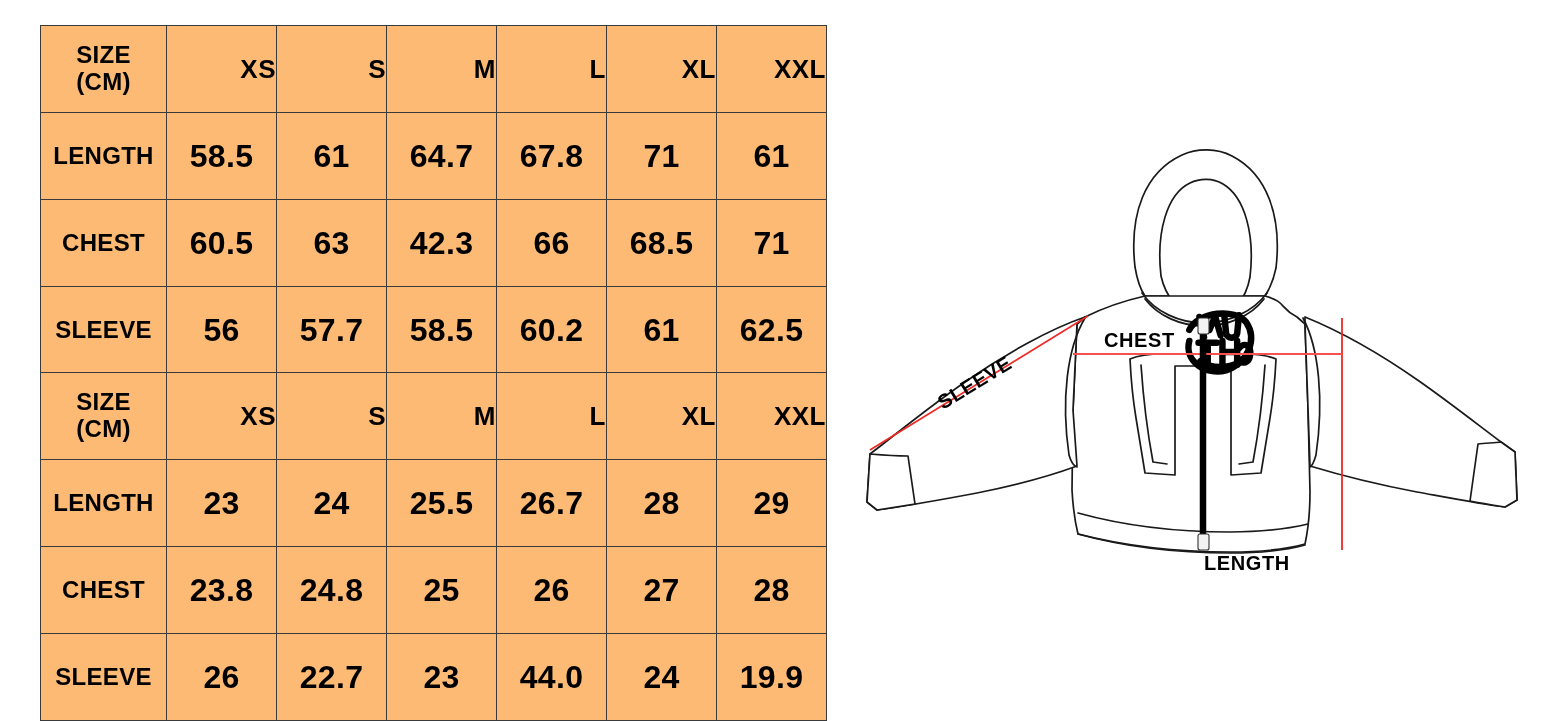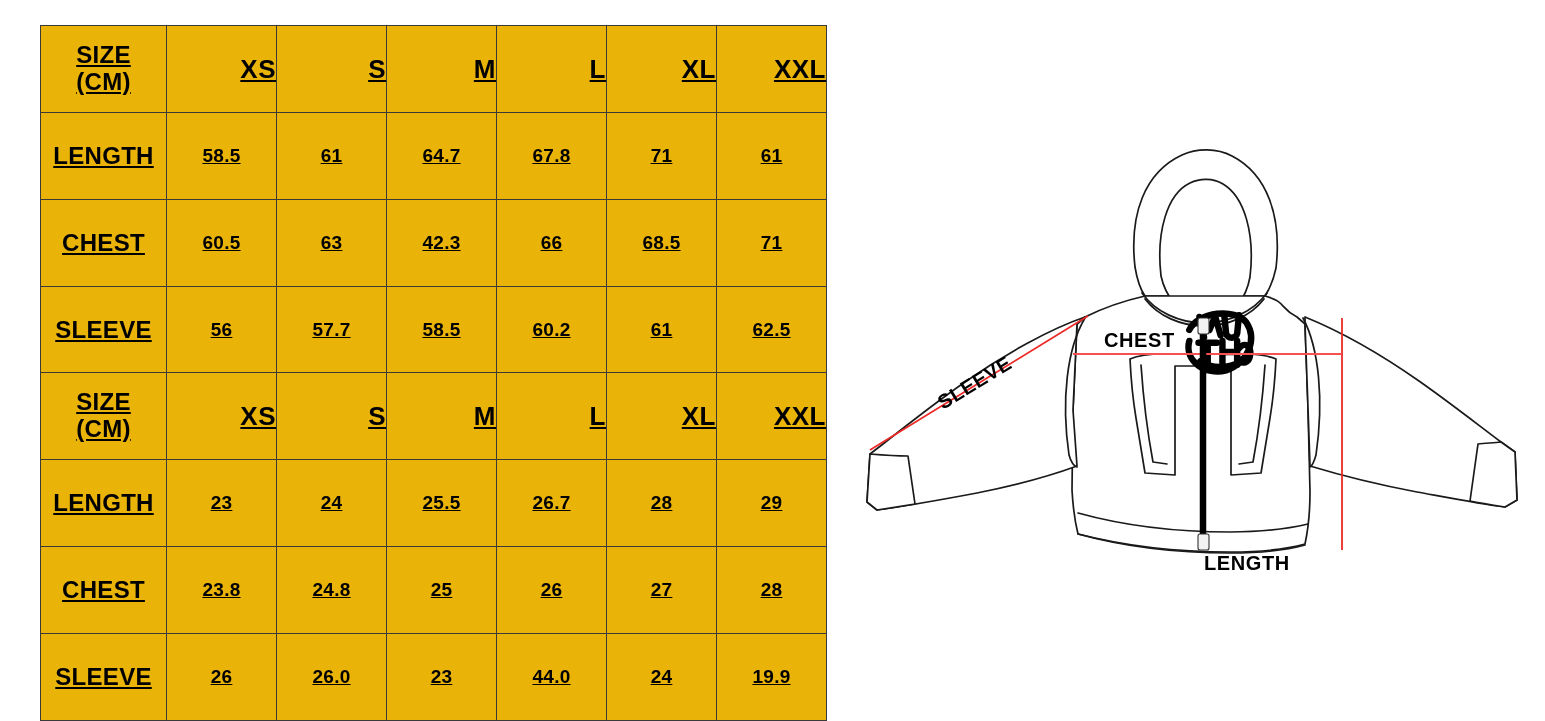--- a/index.html
+++ b/index.html
@@ -13,22 +13,21 @@
     position: relative;
     font-family: "Liberation Sans", sans-serif;
     overflow: hidden;
   }
 
   
   .size-table {
     position: absolute;
     border-collapse: collapse;
     table-layout: fixed;
-    background: #eab308;
-    text-decoration: underline;
+    background: #fdba74;
   }
   .size-table td,
   .size-table th {
     border: 1.6px solid #3a3a3a;
     text-align: center;
     vertical-align: middle;
     font-weight: 700;
     color: #000000;
     font-family: "Liberation Sans", sans-serif;
     padding: 0;
@@ -41,21 +40,21 @@
   .size-table .hdr-size {
     font-size: 26px;
     letter-spacing: 0.5px;
     text-align: right;
   }
   .size-table .row-label {
     font-size: 24px;
     letter-spacing: 0.3px;
   }
   .size-table .cell-val {
-    font-size: 19px;
+    font-size: 32px;
     letter-spacing: 0.3px;
   }
 
   #table-metric { left: 40px; top: 25px; width: 786px; }
   #table-inch   { left: 40px; top: 372px; width: 786px; }
 
   .col-label { width: 126px; }
   .col-size  { width: 110px; }
 
   .hdr-row td { height: 86px; }
@@ -213,21 +212,21 @@
       <td class="cell-val">23.8</td>
       <td class="cell-val">24.8</td>
       <td class="cell-val">25</td>
       <td class="cell-val">26</td>
       <td class="cell-val">27</td>
       <td class="cell-val">28</td>
     </tr>
     <tr class="body-row">
       <td class="row-label">SLEEVE</td>
       <td class="cell-val">26</td>
-      <td class="cell-val">26.0</td>
+      <td class="cell-val">22.7</td>
       <td class="cell-val">23</td>
       <td class="cell-val">44.0</td>
       <td class="cell-val">24</td>
       <td class="cell-val">19.9</td>
     </tr>
   </tbody>
 </table>
 
 <div id="hoodie-illustration">
   <svg width="700" height="460" viewBox="0 0 700 460" xmlns="http://www.w3.org/2000/svg">

